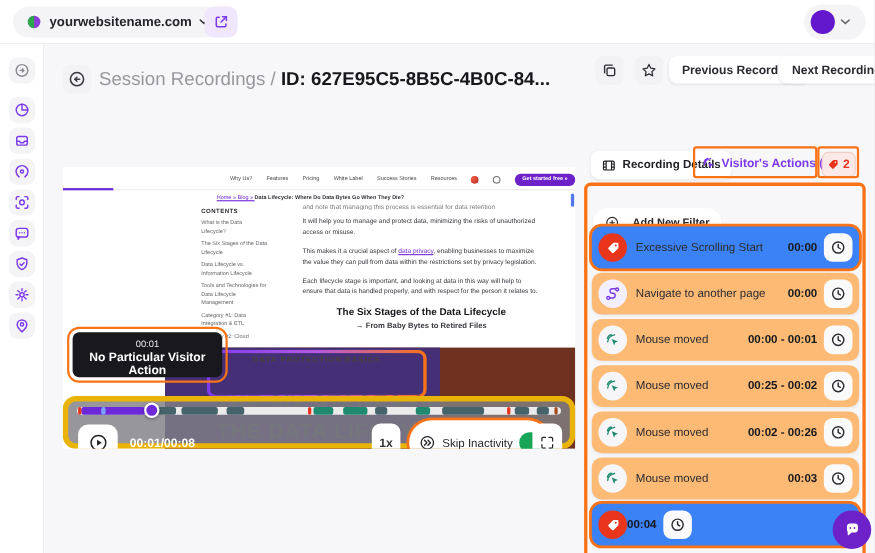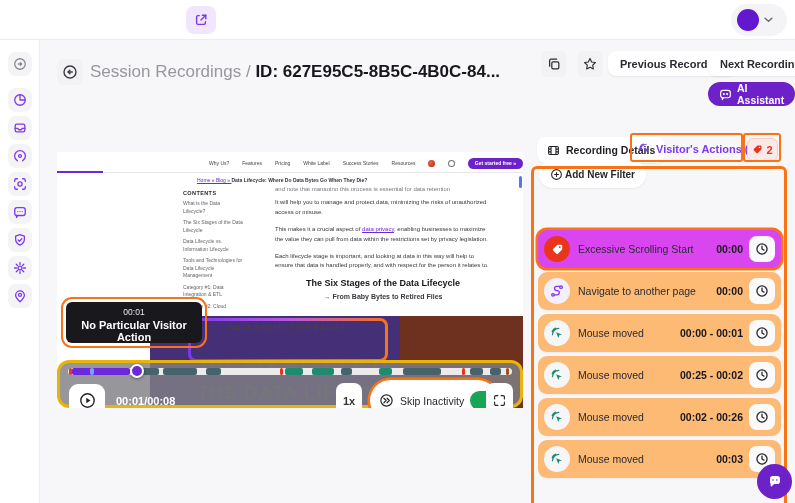--- a/index.html
+++ b/index.html
@@ -68,21 +68,21 @@
   .v-banner { position:absolute; left:93px; right:0; top:164px; bottom:0; background:#6e3120; }
   .v-banner .purple-zone { position:absolute; left:0; top:0; width:250px; bottom:0; background:#453077; }
   .grad-frame { position:absolute; left:38px; top:2px; width:200px; height:44px; border-radius:8px;
     border:3px solid transparent;
     background:linear-gradient(#453077,#453077) padding-box, linear-gradient(90deg,#7c3aed,#b45ae0,#f97316) border-box; }
   .grad-frame .blabel { font-size:7px; font-weight:700; color:#4a4238; text-align:center; margin-top:3px; letter-spacing:1px; }
   .v-bigtext { position:absolute; left:47px; top:40px; font-size:19px; font-weight:800; color:#3f4a52; letter-spacing:1px; line-height:1.3; white-space:nowrap; }
 
   
   .controls { position:absolute; left:0; right:0; bottom:0; height:48px; background:rgba(128,128,133,.82);
-    border:3px solid #eab308; border-radius:12px; z-index:3; }
+    border:5px solid #eab308; border-radius:12px; z-index:3; }
   .tl { position:absolute; left:8px; right:8px; top:5px; height:7px; border-radius:4px; background:#ebebeb; overflow:visible; }
   .tl-seg { position:absolute; top:0; height:7px; border-radius:2px; }
   .tl-knob { position:absolute; top:-4px; width:14px; height:14px; border-radius:50%; background:#6d28d9; border:2px solid #fff;
     box-shadow:0 1px 3px rgba(0,0,0,.4); cursor:pointer; }
   .play-btn { position:absolute; left:9px; top:21px; width:36px; height:33px; background:#fff; border-radius:9px;
     display:flex; align-items:center; justify-content:center; cursor:pointer; }
   .ptime { position:absolute; left:56px; top:32px; font-size:11px; font-weight:700; color:#fff; }
   .speed-btn { position:absolute; left:276px; top:20px; width:26px; height:35px; background:#fff; border-radius:8px;
     display:flex; align-items:center; justify-content:center; font-size:11px; font-weight:700; color:#333; cursor:pointer; }
   .skip-pill { position:absolute; left:310px; top:17px; width:128px; height:41px; background:#fff; border-radius:21px;
@@ -106,44 +106,58 @@
   .tab-actions { position:absolute; left:638px; top:142px; display:flex; align-items:center; gap:5px;
     font-size:11px; font-weight:700; color:#7C3AED; cursor:pointer; white-space:nowrap; }
   .dot-sep { position:absolute; left:738px; top:143px; color:#9a9aa0; font-size:11px; }
   .badge { position:absolute; left:747px; top:138px; width:31px; height:23px; background:#fbe9e7; border:1px solid #f3cdc7;
     border-radius:6px; display:flex; align-items:center; justify-content:center; gap:3px; cursor:pointer; }
   .badge .bnum { font-size:11px; font-weight:700; color:#e8341c; }
   .anno { position:absolute; border:2.5px solid #F97316; pointer-events:none; z-index:6; }
   .anno-tab { left:630px; top:133px; width:113px; height:29px; border-radius:3px; }
   .anno-badge { left:743px; top:133px; width:38px; height:29px; border-radius:3px; }
   .anno-panel { left:531px; top:166px; width:256px; height:346px; border-width:3px; border-radius:6px; }
-  .filter-btn { position:absolute; left:539px; top:161px; height:27px; background:#fff; border-radius:14px;
-    box-shadow:0 1px 2px rgba(0,0,0,.06); display:flex; align-items:center; gap:2px; padding:0 11px;
+  .filter-btn { position:absolute; left:539px; top:189px; height:27px; background:#fff; border-radius:14px;
+    box-shadow:0 1px 2px rgba(0,0,0,.06); display:flex; align-items:center; gap:12px; padding:0 11px;
     font-size:10px; font-weight:700; color:#26262c; cursor:pointer; }
   .rows { position:absolute; left:538px; top:206px; width:243px; display:flex; flex-direction:column; gap:4px; }
   .action-row { height:38px; background:#fdba74; border-radius:9px; box-shadow:0 1px 2px rgba(0,0,0,.05);
     display:flex; align-items:center; padding:0 6px; cursor:pointer; }
-  .action-row.hl { background:#d946ef; box-shadow:0 0 0 2.5px #F97316;margin-top:24px; }
+  .action-row.hl { background:#3b82f6; box-shadow:0 0 0 2.5px #F97316; }
   .act-ic { width:26px; height:26px; border-radius:50%; display:flex; align-items:center; justify-content:center; flex:none; }
   .act-ic.t-scroll { background:#e8351c; }
   .act-ic.t-route { background:#f4effc; }
   .act-ic.t-mouse { background:#f6f6f8; }
   .act-label { flex:1; margin-left:8px; font-size:10.5px; font-weight:500; color:#2b2b31; white-space:nowrap; }
   .act-time { font-size:10.5px; font-weight:700; color:#17171c; margin-right:6px; white-space:nowrap; }
   .clock-btn { width:26px; height:26px; border-radius:8px; background:#fafafb; display:flex; align-items:center; justify-content:center; flex:none; }
 
   .chat-fab { position:absolute; left:757px; top:464px; width:35px; height:35px; border-radius:50%; background:#6d21c9;
     display:flex; align-items:center; justify-content:center; z-index:8; cursor:pointer; }
 </style>
 </head>
 <body>
 
 <div class="app">
 
   <div class="topbar">
+    <div class="site-pill">
+      <span>
+        <svg width="14" height="14" viewBox="0 0 16 16">
+            <circle cx="8" cy="8" r="6.5" fill="#8b3dd9"></circle>
+            <path d="M8 1.5a6.5 6.5 0 0 0 0 13z" fill="#2aa84a"></path>
+          </svg>
+      </span>
+      <span class="site-name">yourwebsitename.com</span>
+      <span>
+        <svg width="9" height="6" viewBox="0 0 10 7" fill="none" stroke="#3a3a40" stroke-width="1.6" stroke-linecap="round">
+            <path d="M1 1.5L5 5l4-3.5"></path>
+          </svg>
+      </span>
+    </div>
     <div class="open-site-btn">
       <svg width="14" height="14" viewBox="0 0 16 16" fill="none" stroke="#7C3AED" stroke-width="1.6" stroke-linecap="round" stroke-linejoin="round">
           <path d="M6 3H4.5A1.5 1.5 0 0 0 3 4.5v7A1.5 1.5 0 0 0 4.5 13h7a1.5 1.5 0 0 0 1.5-1.5V10"></path>
           <path d="M9.5 2.5H13.5V6.5"></path>
           <path d="M13.5 2.5L8 8"></path>
         </svg>
     </div>
     <div class="avatar-pill">
       <span class="avatar"></span>
       <span>
@@ -246,31 +260,20 @@
         <path d="M3 10.5V4a1.5 1.5 0 0 1 1.5-1.5H11"></path>
       </svg>
   </div>
   <div class="abs icon-btn star-btn">
     <svg width="14" height="14" viewBox="0 0 16 16" fill="none" stroke="#2b2b31" stroke-width="1.3" stroke-linejoin="round">
         <path d="M8 1.8l1.9 3.9 4.3.6-3.1 3 .7 4.3L8 11.6l-3.8 2 .7-4.3-3.1-3 4.3-.6z"></path>
       </svg>
   </div>
   <div class="pill-btn prev-btn">Previous Recording</div>
   <div class="pill-btn next-btn">Next Recording</div>
-  <div class="ai-btn">
-    <span>
-      <svg width="13" height="13" viewBox="0 0 16 16" fill="none" stroke="#fff" stroke-width="1.4" stroke-linecap="round" stroke-linejoin="round">
-          <rect x="2" y="3" width="12" height="9" rx="3"></rect>
-          <path d="M5.5 12L4 14.3V12"></path>
-          <circle cx="6" cy="7.5" r=".6" fill="#fff"></circle>
-          <circle cx="10" cy="7.5" r=".6" fill="#fff"></circle>
-        </svg>
-    </span>
-    <span>AI Assistant</span>
-  </div>
 
   <div class="video">
     <div class="v-nav" id="v-nav">
         <a>Why Us?</a>
         <a>Features</a>
         <a>Pricing</a>
         <a>White Label</a>
         <a>Success Stories</a>
         <a>Resources</a>
         <span class="v-dot" style="background:radial-gradient(circle at 35% 35%,#f3604a,#b02015)"></span>

